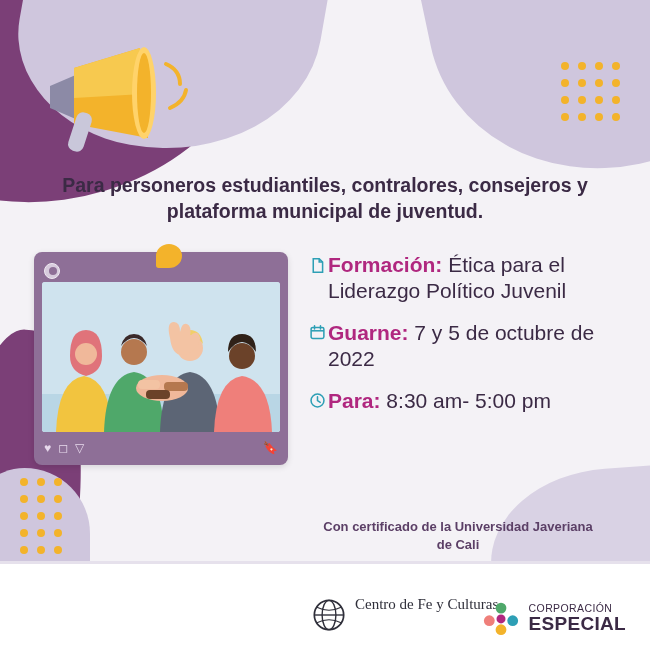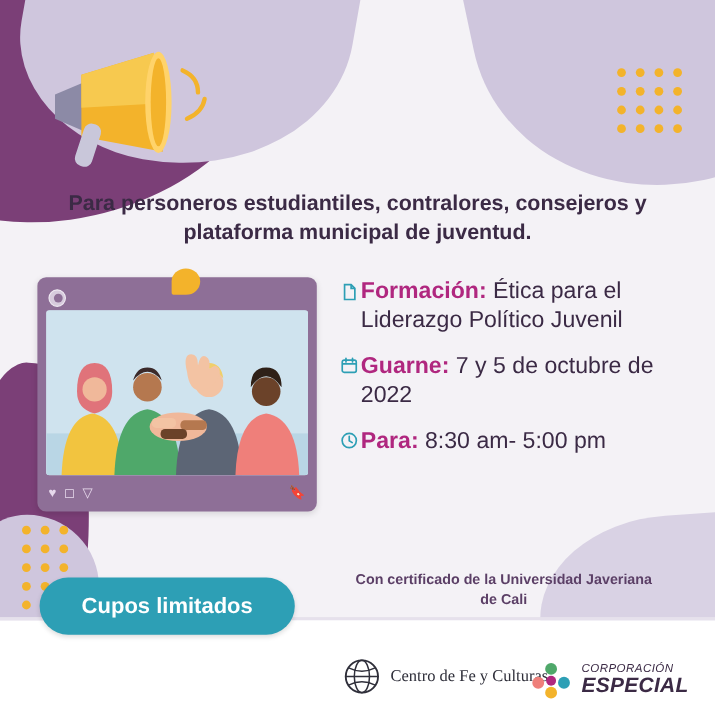--- a/index.html
+++ b/index.html
@@ -199,29 +199,29 @@
     background: #2d9fb5; color: #fff;
     border-radius: 26px;
     display: flex; align-items: center; justify-content: center;
     font-size: 20px; font-weight: bold;
     box-shadow: 0 2px 5px rgba(0,0,0,.14);
   }
 
   
   .logo-fe {
     position: absolute; left: 310px; bottom: 16px;
-    display: flex; align-items: center; gap: 7px;
+    display: flex; gap: 7px;
   }
   .logo-fe .name {
     font-family: "Liberation Serif", serif;
     font-size: 15px; color: #2f2f3a;
   }
   .logo-prodepaz {
     position: absolute; right: 24px; bottom: 14px;
-    display: flex; align-items: center; gap: 8px; font-style: italic;
+    display: flex; align-items: center; gap: 8px;
   }
   .logo-prodepaz .txt { line-height: 1.0; text-align: left; }
   .logo-prodepaz .t1 { font-size: 10.5px; color: #3b2a45; letter-spacing: .4px; }
   .logo-prodepaz .t2 { font-size: 19px; color: #3b2a45; font-weight: bold; letter-spacing: .3px; }
 </style>
 </head>
 <body>
 
 <div id="poster">
 
@@ -366,23 +366,20 @@
       <div class="detail-text">
         <span class="lbl">Para:</span><span> 8:30 am- 5:00 pm</span>
       </div>
     </div>
 
 
   </div>
 
   <div class="cert">Con certificado de la Universidad Javeriana  de Cali</div>
 
-  <div class="cupos">
-    <span>Cupos limitados</span>
-  </div>
 
   <div class="logo-fe">
     <svg viewBox="0 0 44 44" width="38" height="38">
       <circle cx="22" cy="22" r="17" fill="none" stroke="#2f2f3a" stroke-width="2"></circle>
       <ellipse cx="22" cy="22" rx="8" ry="17" fill="none" stroke="#2f2f3a" stroke-width="1.6"></ellipse>
       <path d="M5 22 h34" stroke="#2f2f3a" stroke-width="1.6"></path>
       <path d="M8 13 q14 7 28 0 M8 31 q14 -7 28 0" stroke="#2f2f3a" stroke-width="1.4" fill="none"></path>
     </svg>
     <span class="name">Centro de Fe y Culturas</span>
   </div>

